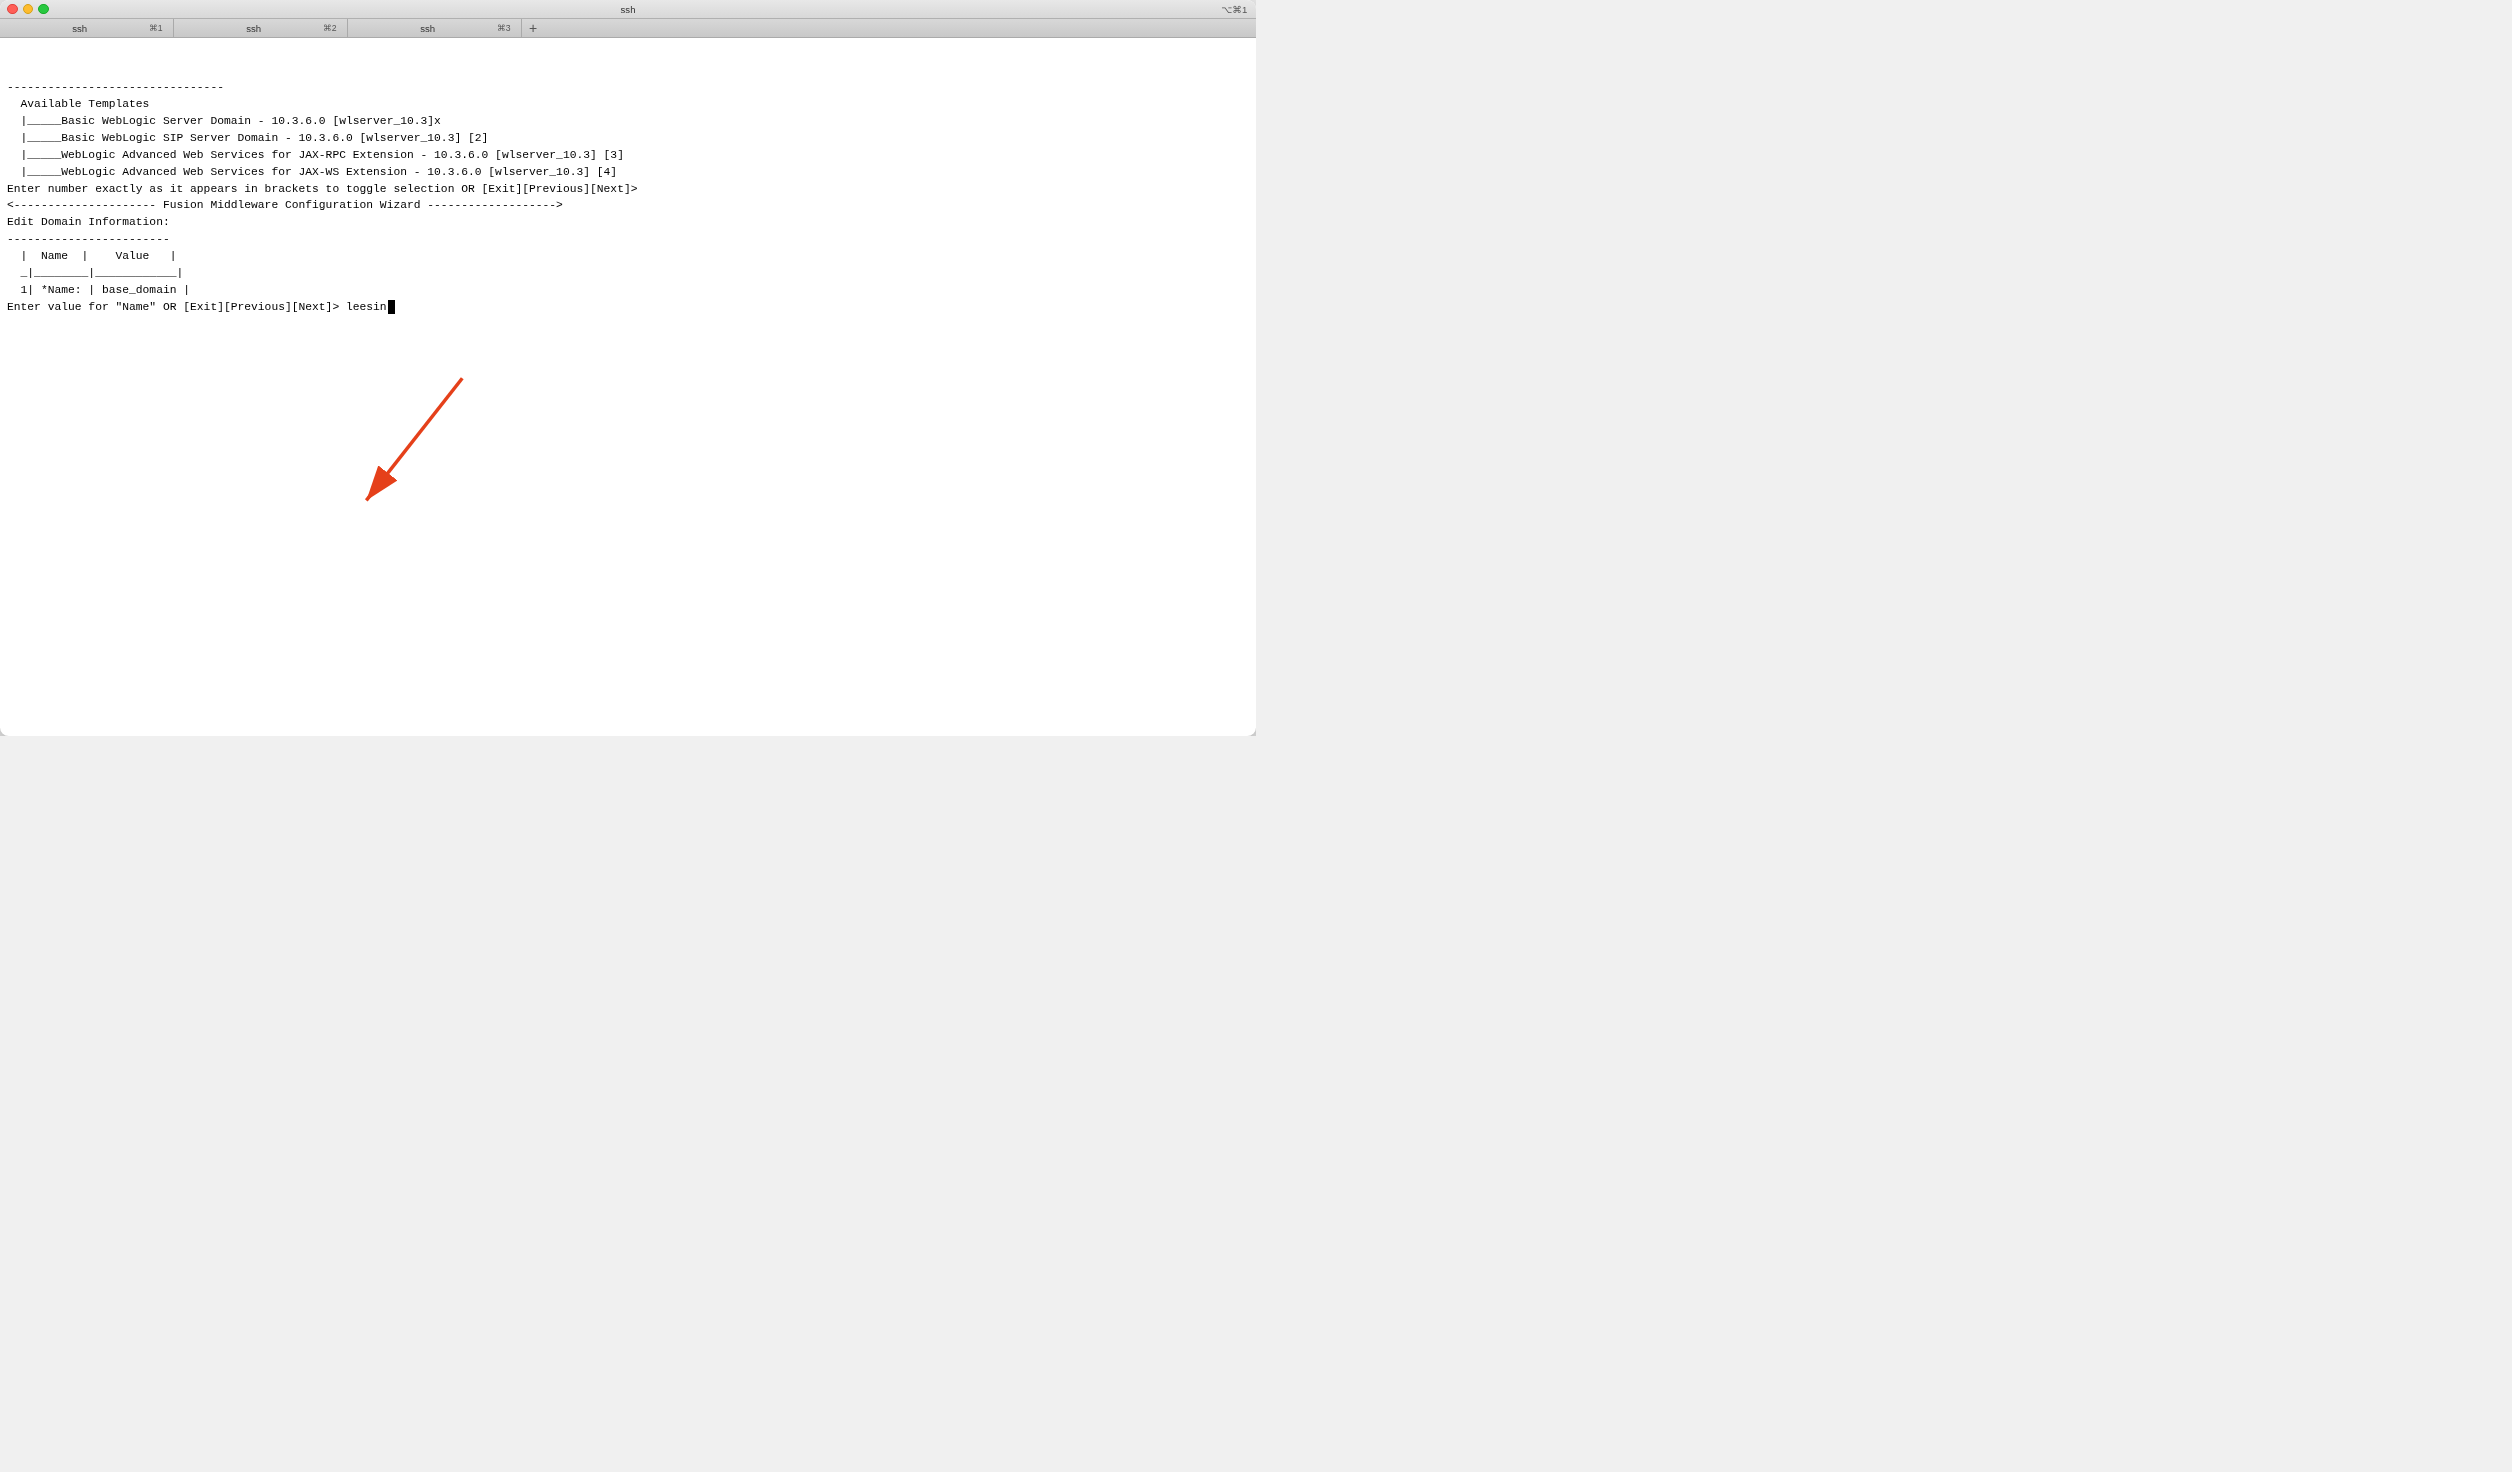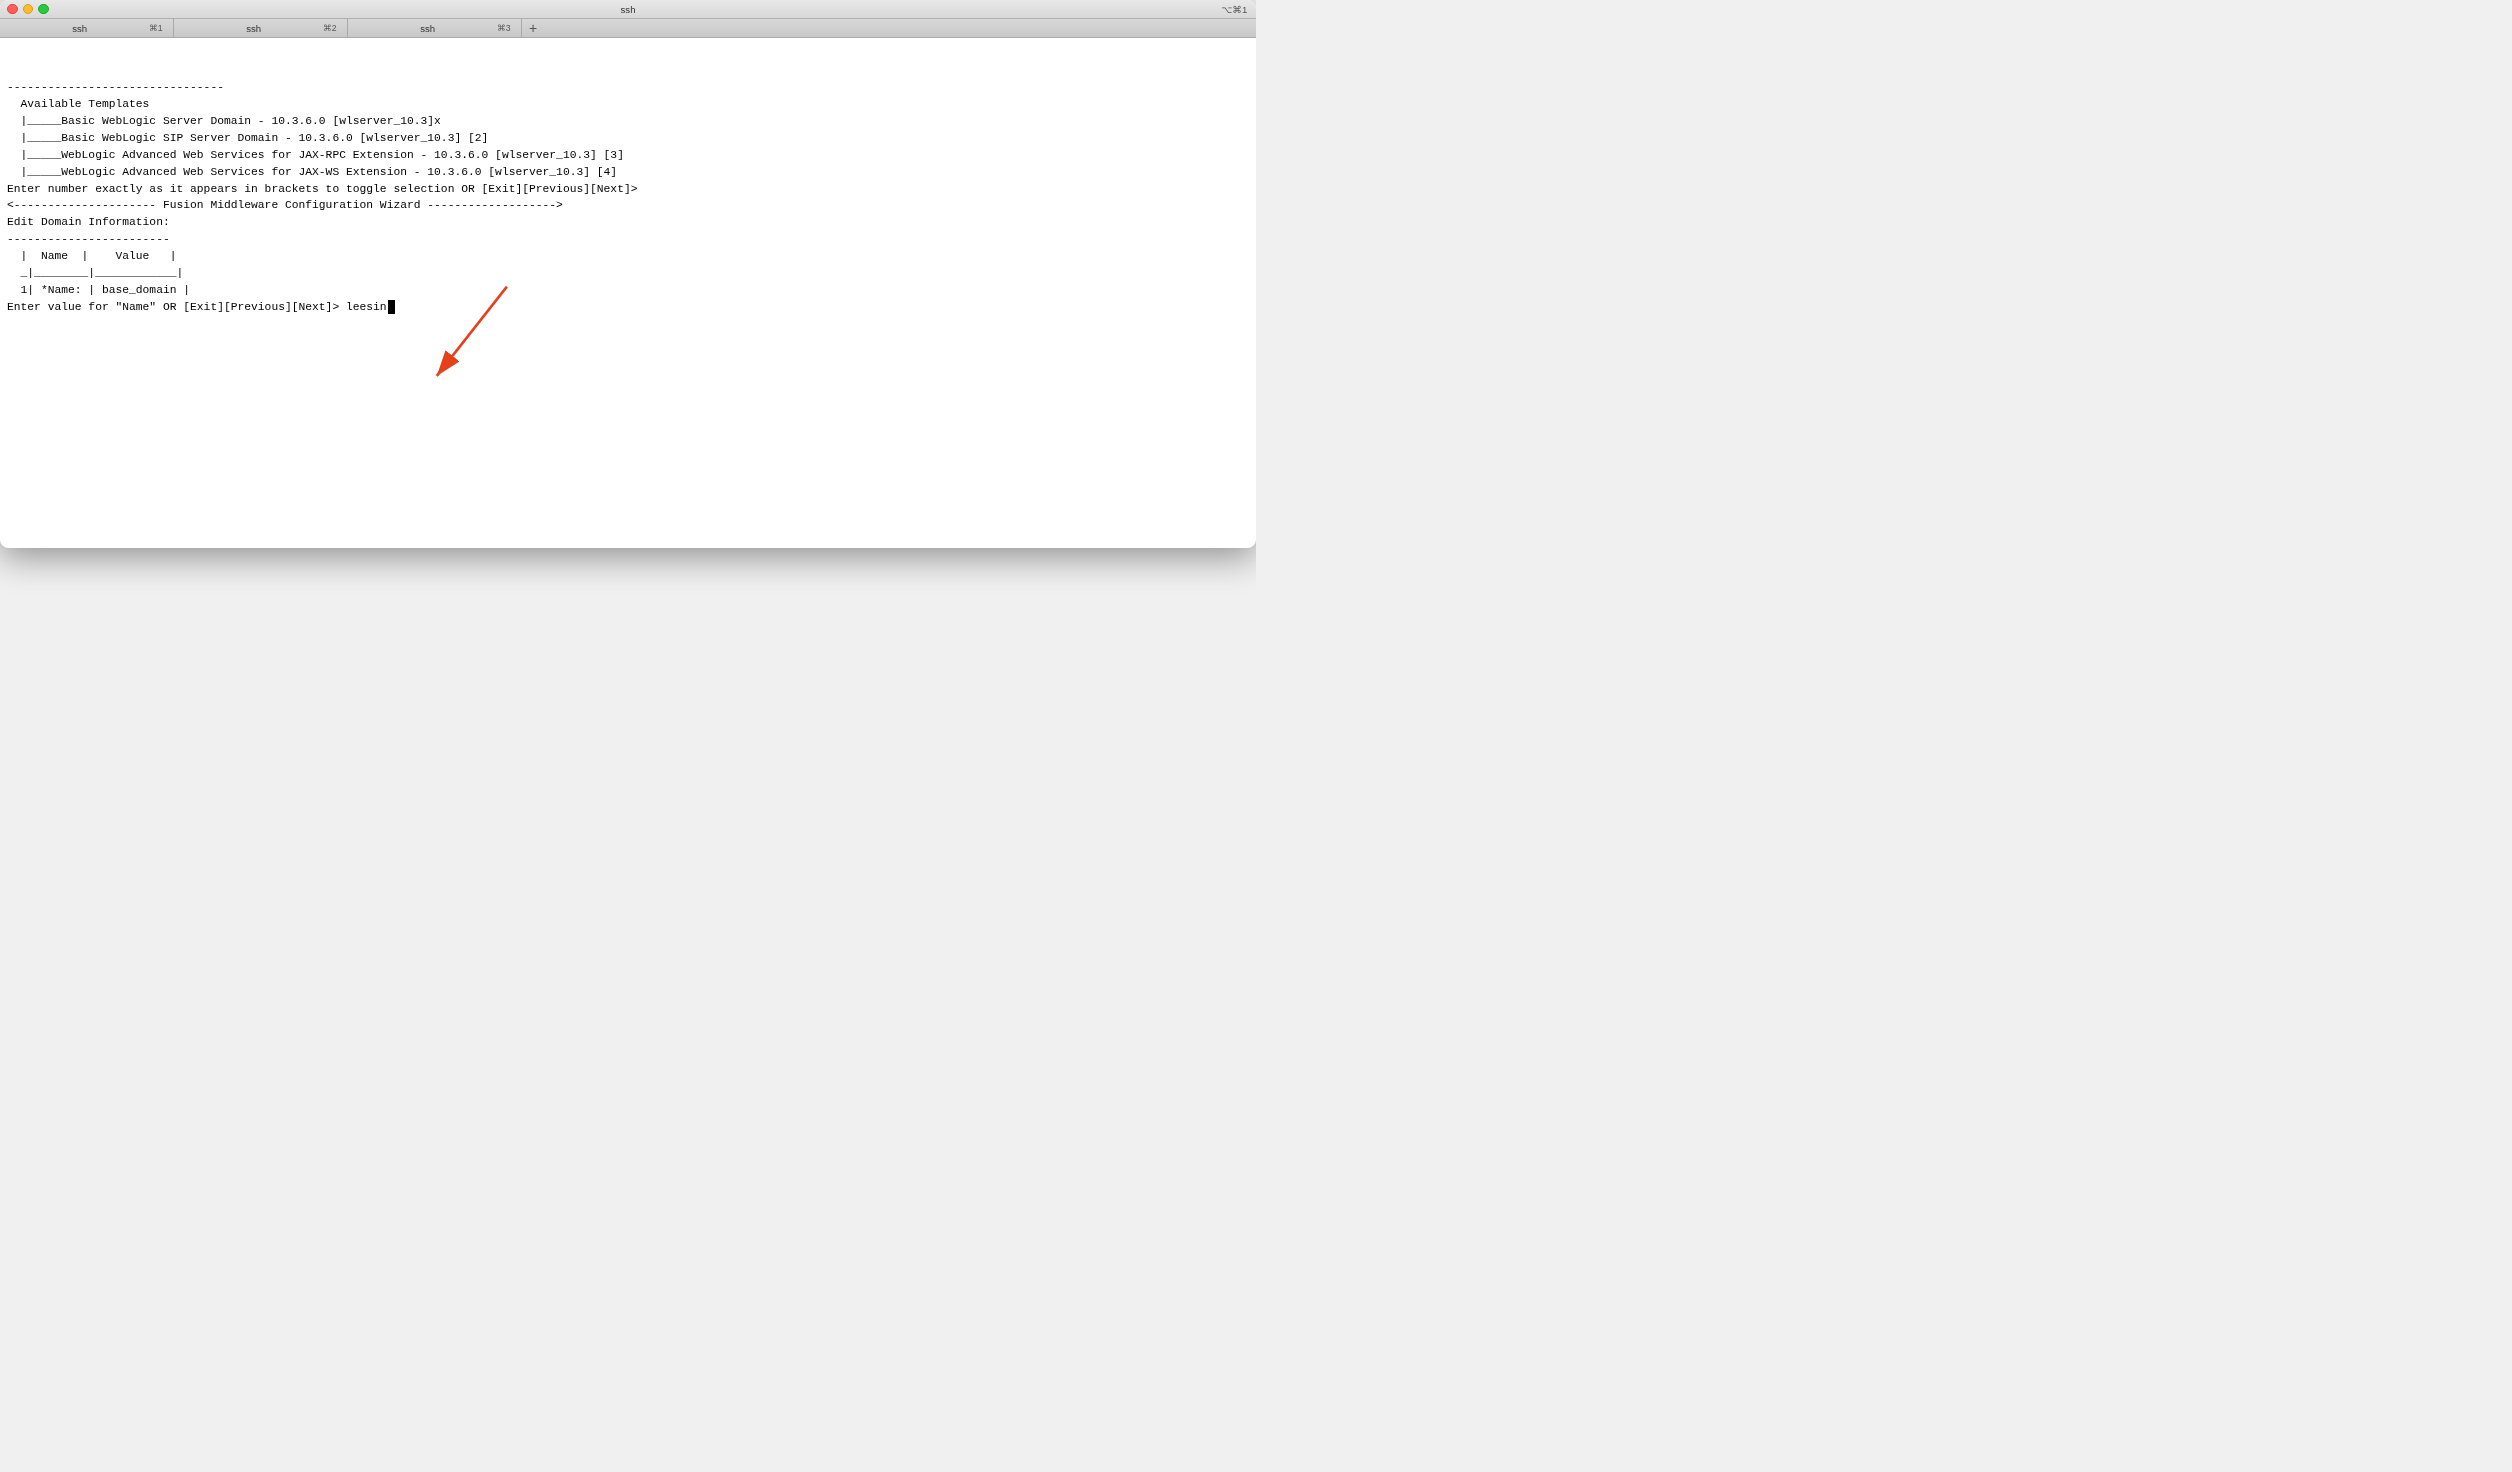--- a/index.html
+++ b/index.html
@@ -11,21 +11,21 @@
     body {
       background: #f0f0f0;
       font-family: -apple-system, BlinkMacSystemFont, sans-serif;
       width: 1256px;
       height: 736px;
       overflow: hidden;
     }
 
     .window {
       width: 1256px;
-      height: 548px;
+      height: 736px;
       background: #fff;
       border-radius: 8.7px;
       overflow: hidden;
       display: flex;
       flex-direction: column;
       box-shadow: 0 8.7px 35px rgba(0,0,0,0.4);
     }
 
     
     .titlebar {

